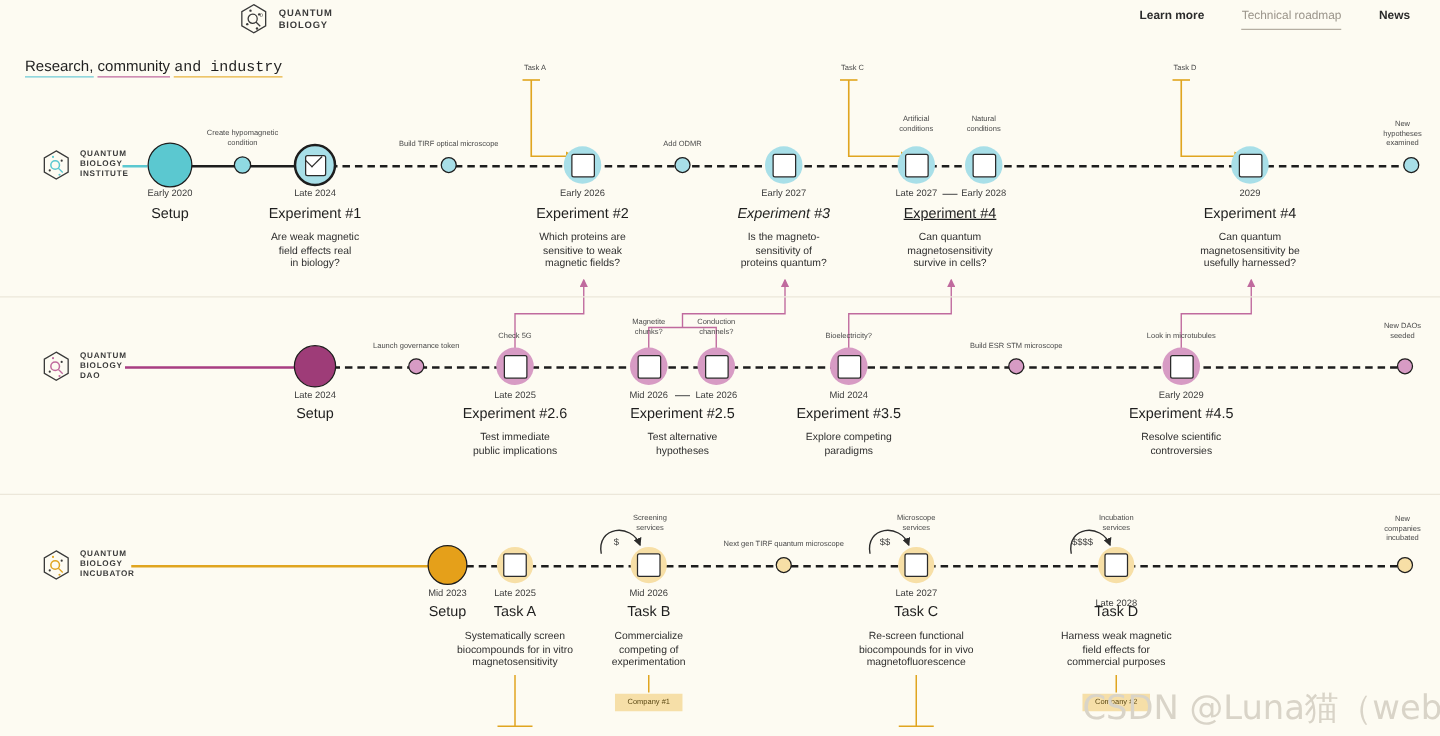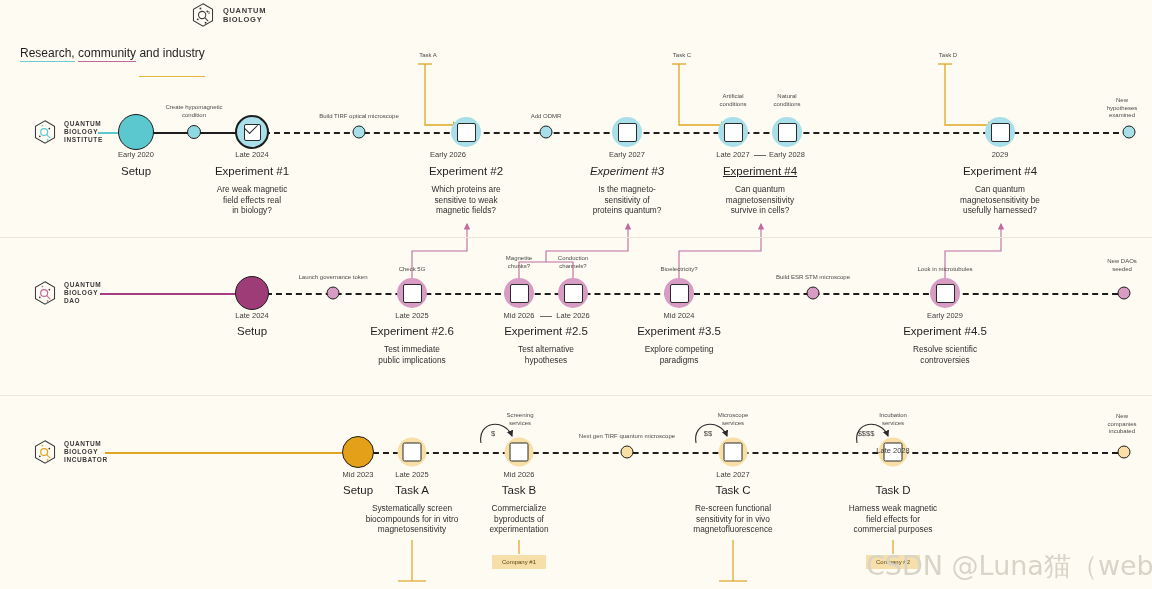--- a/index.html
+++ b/index.html
@@ -16,21 +16,21 @@
   .brand{position:absolute;left:190px;top:2px;display:flex;align-items:center;gap:7px;}
   .brand-mark{width:26px;height:26px;display:block;}
   .brand-text{font-size:7.5px;line-height:9px;letter-spacing:.09em;font-weight:bold;color:#3a3a3a;}
   .nav{position:absolute;right:24px;top:7px;display:flex;align-items:flex-start;gap:30px;}
   .nav-link{font-size:9.5px;color:#2b2b2b;font-weight:bold;white-space:nowrap;cursor:pointer;padding-bottom:5px;}
   .nav-link.active{color:#9a948a;font-weight:normal;border-bottom:1px solid #b5aea2;}
 
   .page-title{position:absolute;left:20px;top:46px;font-size:12px;color:#1f1f1f;}
   .page-title .u1{border-bottom:1.5px solid #6FCBD6;padding-bottom:1px;}
   .page-title .u2{border-bottom:1.5px solid #C06A9E;padding-bottom:1px;}
-  .page-title .u3{border-bottom:1.5px solid #E8B33C;padding-bottom:16px;}
+  .page-title .u3{border-bottom:1.5px solid #E8B33C;padding-bottom:0;font-family:Liberation Mono, monospace;}
   .row{position:absolute;left:0;width:1152px;}
 
   .rail-logo{position:absolute;display:flex;align-items:center;gap:6px;}
   .rail-logo svg{width:26px;height:26px;display:block;}
   .rail-logo .rl-text{font-size:6.5px;line-height:8px;letter-spacing:.09em;font-weight:bold;color:#3a3a3a;white-space:nowrap;}
 
   .track{position:absolute;height:0;border-top:2px dashed #1d1d1d;}
   .track.solid{border-top-style:solid;}
   .track.tint-teal{border-top-color:#5BC8D0;}
   .track.tint-pink{border-top-color:#A83E82;}
@@ -81,20 +81,25 @@
         <circle cx="20" cy="11" r="1.1" fill="#3a3a3a"></circle>
         <circle cx="9" cy="20" r="1.1" fill="#3a3a3a"></circle>
         <circle cx="18" cy="24" r="1.1" fill="#3a3a3a"></circle>
         <text x="20.5" y="13.5" font-size="5" fill="#3a3a3a" font-family="Liberation Sans">0</text>
       </svg>
       <div>
         <div class="brand-text">QUANTUM</div>
         <div class="brand-text">BIOLOGY</div>
       </div>
     </div>
+    <div class="nav">
+      <div class="nav-link">Learn more</div>
+      <div class="nav-link active">Technical roadmap</div>
+      <div class="nav-link">News</div>
+    </div>
   </div>
 
   <div class="page-title">
     <span class="u1">Research,</span>
     <span class="u2">community</span>
     <span class="u3">and industry</span>
   </div>
 
   <svg class="ov" viewBox="0 0 1152 589">
     <defs>
@@ -224,21 +229,21 @@
 hypotheses
 examined</div>
 
     <div class="lbl tiny" style="left:733px;top:93px;white-space:pre-line;">Artificial
 conditions</div>
     <div class="lbl tiny" style="left:787px;top:93px;white-space:pre-line;">Natural
 conditions</div>
 
     <div class="lbl date" style="left:136px;top:150px;">Early 2020</div>
     <div class="lbl date" style="left:252px;top:150px;">Late 2024</div>
-    <div class="lbl date" style="left:448px;top:150px;text-align:center;">Early 2026</div>
+    <div class="lbl date" style="left:466px;top:150px;text-align:center;">Early 2026</div>
     <div class="lbl date" style="left:627px;top:150px;">Early 2027</div>
     <div class="lbl date" style="left:733px;top:150px;">Late 2027</div>
     <div class="joiner" style="left:754px;top:155px;"></div>
     <div class="lbl date" style="left:787px;top:150px;">Early 2028</div>
     <div class="lbl date" style="left:1000px;top:150px;">2029</div>
 
     <div class="lbl title" style="left:136px;top:165px;">Setup</div>
     <div class="lbl title" style="left:252px;top:165px;">Experiment #1</div>
     <div class="lbl title" style="left:466px;top:165px;">Experiment #2</div>
     <div class="lbl title" style="left:627px;top:165px;font-style:italic;">Experiment #3</div>
@@ -425,36 +430,36 @@
 services</div>
     <div class="lbl cap" style="left:708px;top:429px;">$$</div>
     <div class="lbl tiny" style="left:893px;top:412px;white-space:pre-line;">Incubation
 services</div>
     <div class="lbl cap" style="left:866px;top:429px;">$$$$</div>
 
     <div class="lbl date" style="left:358px;top:470px;">Mid 2023</div>
     <div class="lbl date" style="left:412px;top:470px;">Late 2025</div>
     <div class="lbl date" style="left:519px;top:470px;">Mid 2026</div>
     <div class="lbl date" style="left:733px;top:470px;">Late 2027</div>
-    <div class="lbl date" style="left:893px;top:446px;text-align:center;">Late 2028</div>
+    <div class="lbl date" style="left:893px;top:478px;text-align:center;">Late 2028</div>
 
     <div class="lbl title" style="left:358px;top:484px;">Setup</div>
     <div class="lbl title" style="left:412px;top:484px;">Task A</div>
     <div class="lbl title" style="left:519px;top:484px;">Task B</div>
     <div class="lbl title" style="left:733px;top:484px;">Task C</div>
     <div class="lbl title" style="left:893px;top:484px;">Task D</div>
 
     <div class="lbl desc" style="left:412px;top:503px;white-space:pre-line;">Systematically screen
 biocompounds for in vitro
 magnetosensitivity</div>
     <div class="lbl desc" style="left:519px;top:503px;white-space:pre-line;">Commercialize
-byproducts of
+competing of
 experimentation</div>
     <div class="lbl desc" style="left:733px;top:503px;white-space:pre-line;">Re-screen functional
-sensitivity for in vivo
+biocompounds for in vivo
 magnetofluorescence</div>
     <div class="lbl desc" style="left:893px;top:503px;white-space:pre-line;">Harness weak magnetic
 field effects for
 commercial purposes</div>
 
     <div class="company" style="left:519px;top:555px;">Company #1</div>
     <div class="company" style="left:893px;top:555px;">Company #2</div>
   </div>
 
   <div class="wm">CSDN @Luna猫（web3版）</div>

